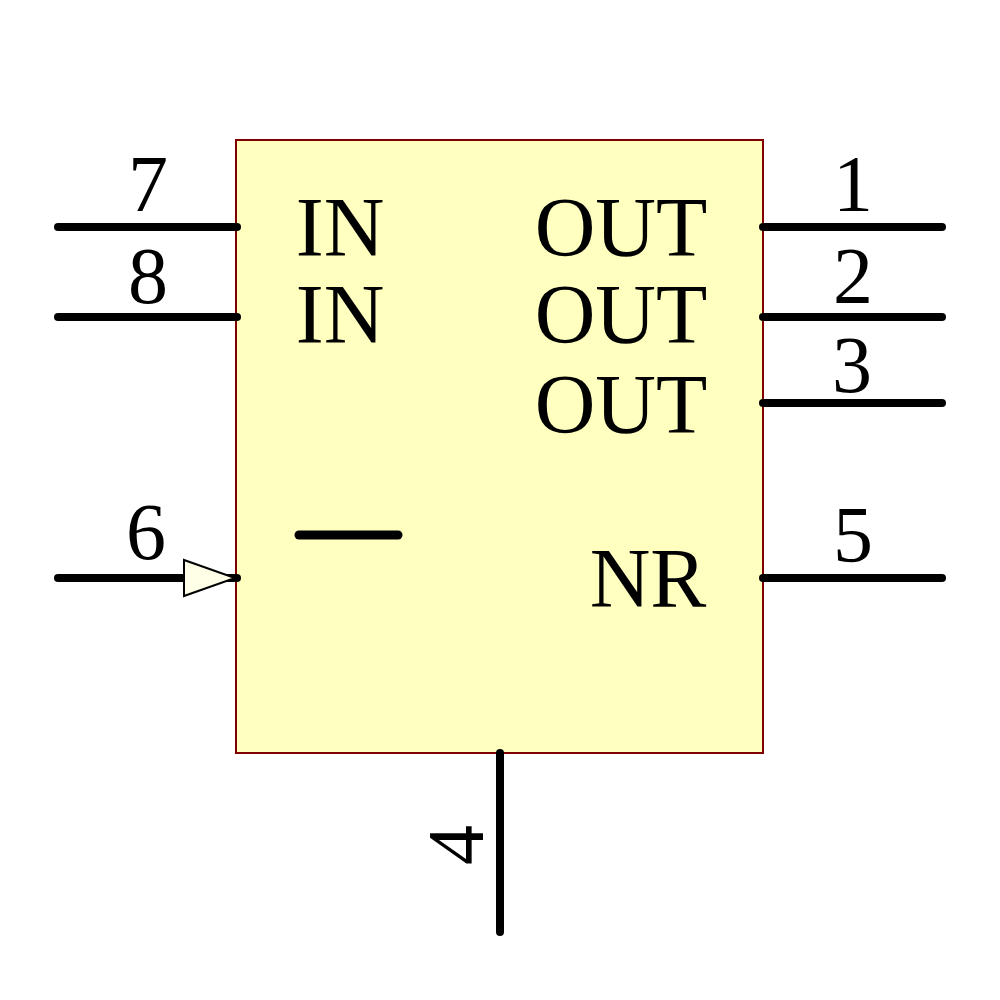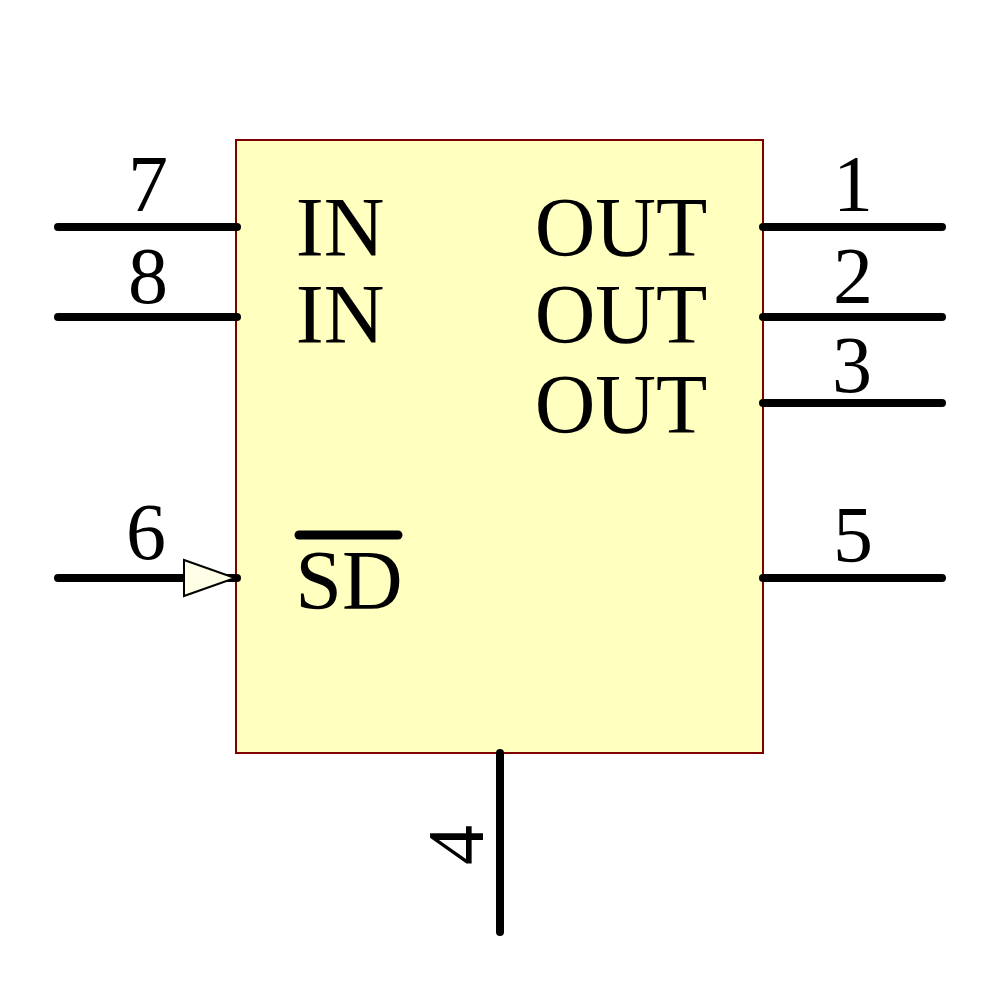--- a/index.html
+++ b/index.html
@@ -69,18 +69,18 @@
   <div class="txt num n8">8</div>
   <div class="txt num n6">6</div>
   <div class="txt num n1">1</div>
   <div class="txt num n2">2</div>
   <div class="txt num n3">3</div>
   <div class="txt num n5">5</div>
   <div class="txt num rot n4">4</div>
 
   <div class="txt lbl lin1">IN</div>
   <div class="txt lbl lin2">IN</div>
-  <div class="txt lbl lsd">SD</div>
   <div class="txt lbl lout1">OUT</div>
   <div class="txt lbl lout2">OUT</div>
   <div class="txt lbl lout3">OUT</div>
+  <div class="txt lbl lnr">NR</div>
 
 </div>
 
 </body></html>

